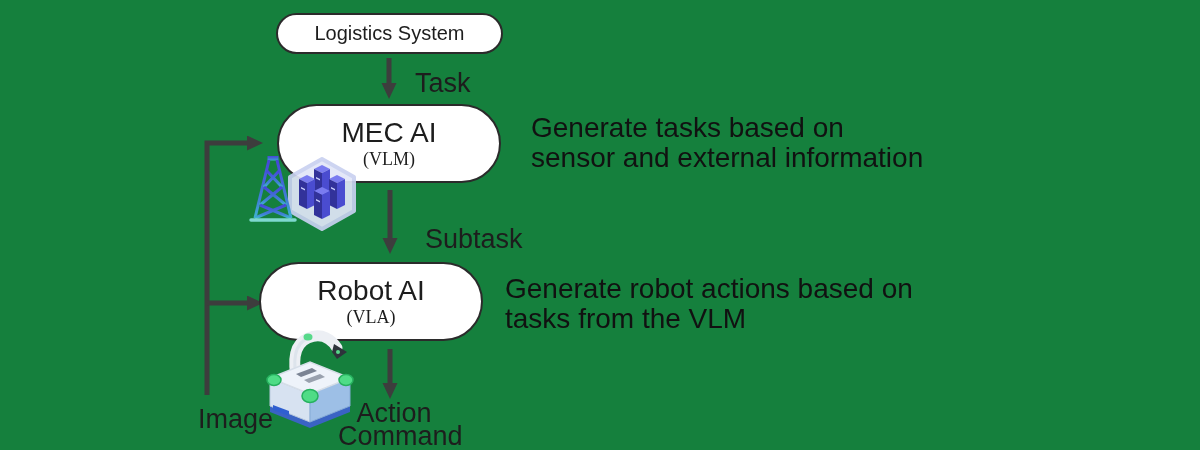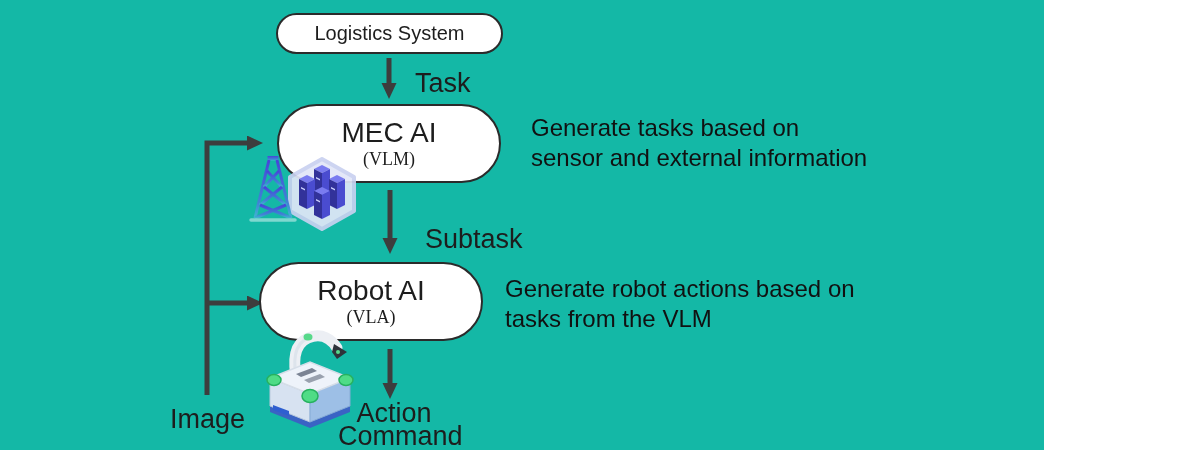--- a/index.html
+++ b/index.html
@@ -1,37 +1,37 @@
 <!DOCTYPE html>
 <html><head>
 <meta charset="utf-8">
 <style>
   html,body{margin:0;padding:0;background:#ffffff;}
   .canvas{
-    position:relative;width:1044px;height:450px;background:#14b8a6;overflow:hidden;
+    position:relative;width:1200px;height:450px;background:#15803d;overflow:hidden;
     font-family:"Liberation Sans", sans-serif;color:#1d1d1d;
   }
   .connectors{position:absolute;left:0;top:0;z-index:1;}
   .node{
     position:absolute;z-index:2;background:#ffffff;border:2px solid #2b2b2b;
     display:flex;flex-direction:column;align-items:center;justify-content:center;
     box-sizing:border-box;text-align:center;
   }
   .node-pill{left:276px;top:13px;width:227px;height:41px;border-radius:21px;font-size:20px;}
   .node-big{width:224px;height:79px;border-radius:40px;}
   #node-mec{left:277px;top:104px;}
   #node-robot{left:259px;top:262px;}
   .node-title{font-size:28px;line-height:30px;}
   .node-sub{font-size:18px;line-height:20px;margin-top:1px;font-family:Liberation Serif, serif;}
   .edge-label{position:absolute;z-index:2;font-size:27px;color:#1d1d1d;white-space:nowrap;}
   #label-task{left:415px;top:68px;}
   #label-subtask{left:425px;top:224px;}
-  #label-image{left:170px;top:404px;}
+  #label-image{left:198px;top:404px;}
   #label-action{left:338px;top:402px;width:112px;white-space:normal;text-align:center;line-height:23px;}
-  .annotation{position:absolute;z-index:2;font-size:24px;line-height:30px;color:#111111;}
+  .annotation{position:absolute;z-index:2;font-size:28px;line-height:30px;color:#111111;}
   #note-mec{left:531px;top:113px;}
   #note-robot{left:505px;top:274px;}
   .icon{position:absolute;z-index:3;}
   #icon-mec{left:249px;top:147px;}
   #icon-robot{left:254px;top:306px;}
 </style>
 </head>
 <body>
 
 <div class="canvas">

